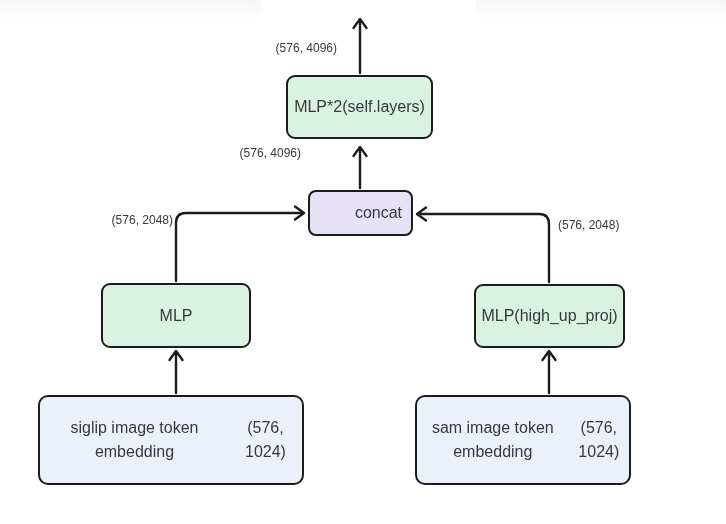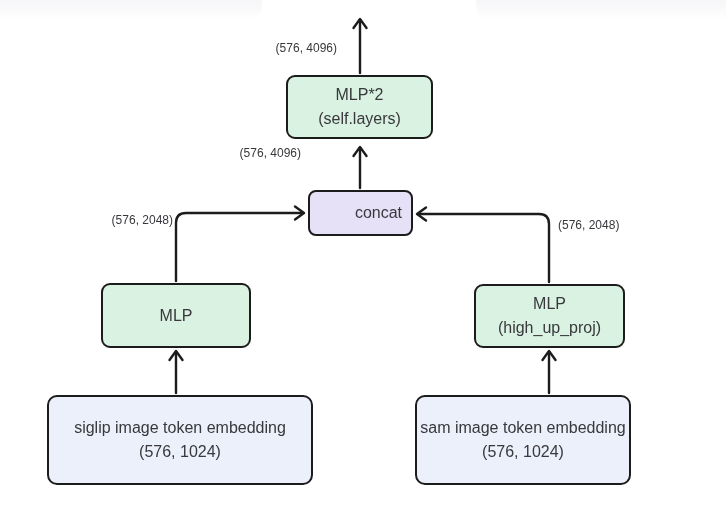--- a/index.html
+++ b/index.html
@@ -50,21 +50,21 @@
     stroke:var(--arrow);
     stroke-width:2.4;
     stroke-linecap:round;
     stroke-linejoin:round;
   }
   .node{
     position:absolute;
     box-sizing:border-box;
     border:2.2px solid var(--border);
     display:flex;
-    flex-direction:column;
+    flex-direction:row;
     align-items:center;
     justify-content:center;
     text-align:center;
     color:var(--text);
     font-size:16px;
     line-height:24px;
   }
   .node.green{background:var(--green);border-radius:9px;}
   .node.purple{background:var(--purple);border-radius:8px;padding-left:36px;}
   .node.blue{background:var(--blue);border-radius:10px;}
@@ -129,21 +129,21 @@
 
   <div class="node green" style="left:101px;top:283px;width:150px;height:65px;">
     <span>MLP</span>
   </div>
 
   <div class="node green" style="left:474px;top:284px;width:151px;height:64px;">
     <span>MLP</span>
     <span>(high_up_proj)</span>
   </div>
 
-  <div class="node blue" style="left:47px;top:395px;width:266px;height:90px;">
+  <div class="node blue" style="left:38px;top:395px;width:266px;height:90px;">
     <span>siglip image token embedding</span>
     <span>(576, 1024)</span>
   </div>
 
   <div class="node blue" style="left:415px;top:395px;width:216px;height:90px;">
     <span>sam image token embedding</span>
     <span>(576, 1024)</span>
   </div>
 
   <div class="edge-label right-anchored" style="right:389px;top:38px;">(576, 4096)</div>

